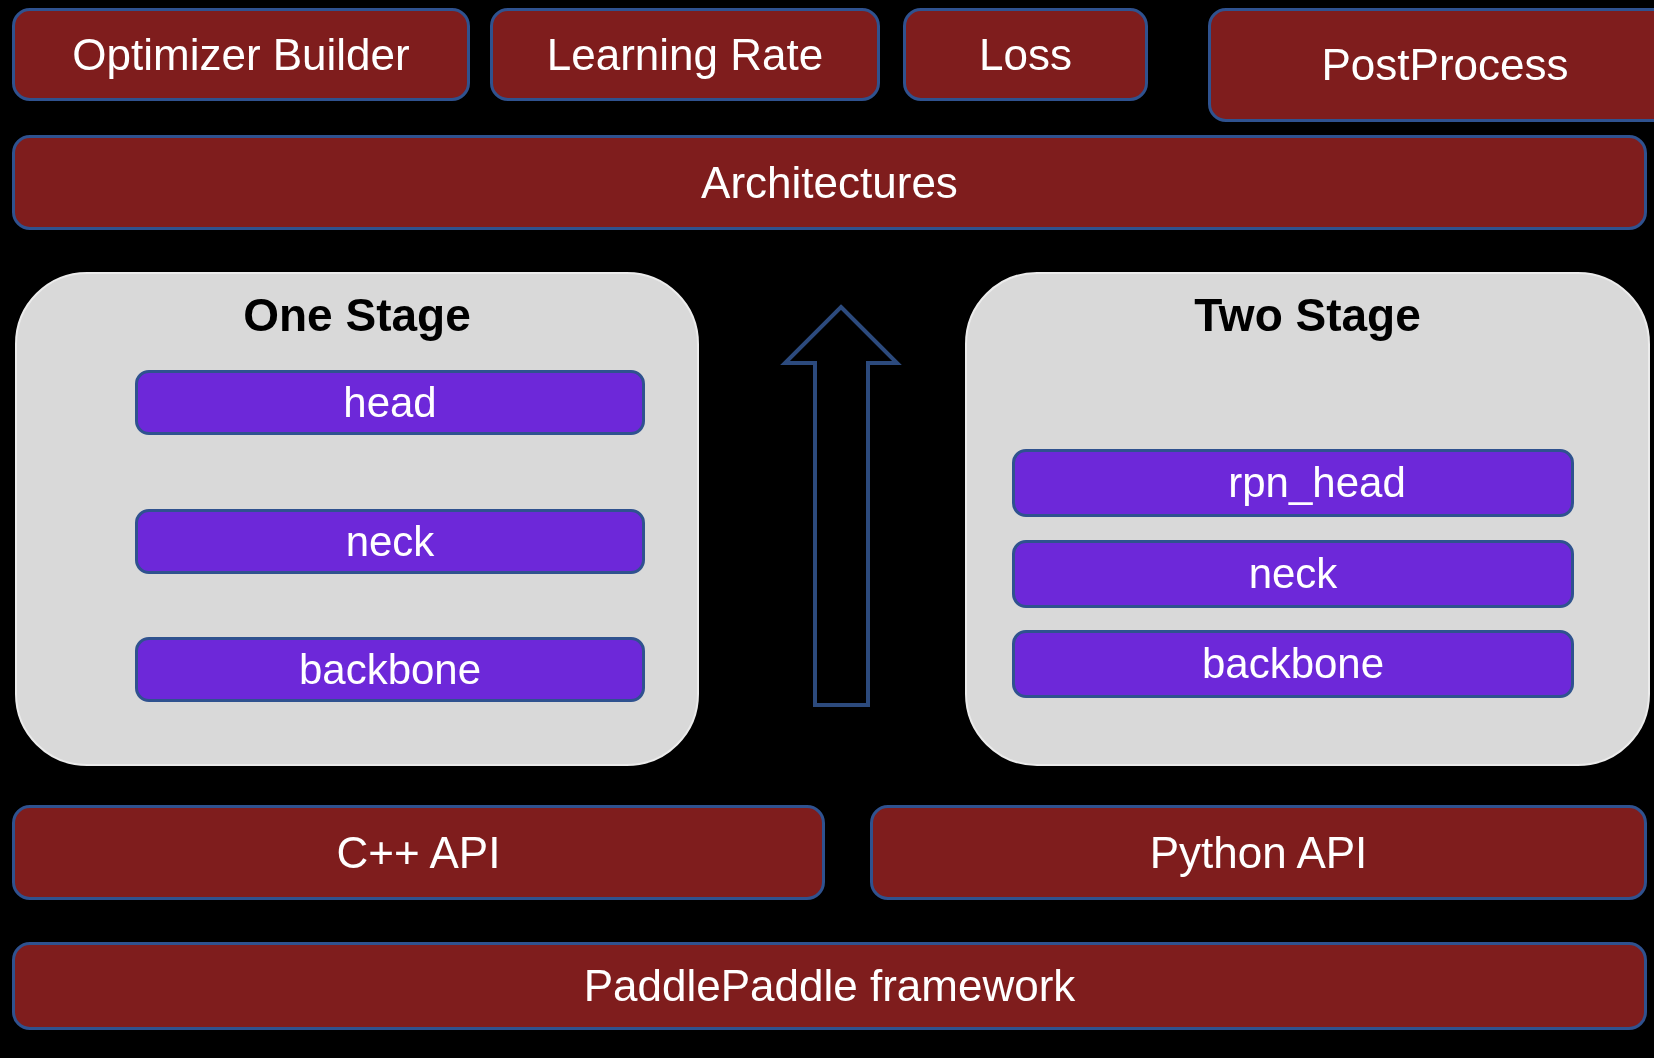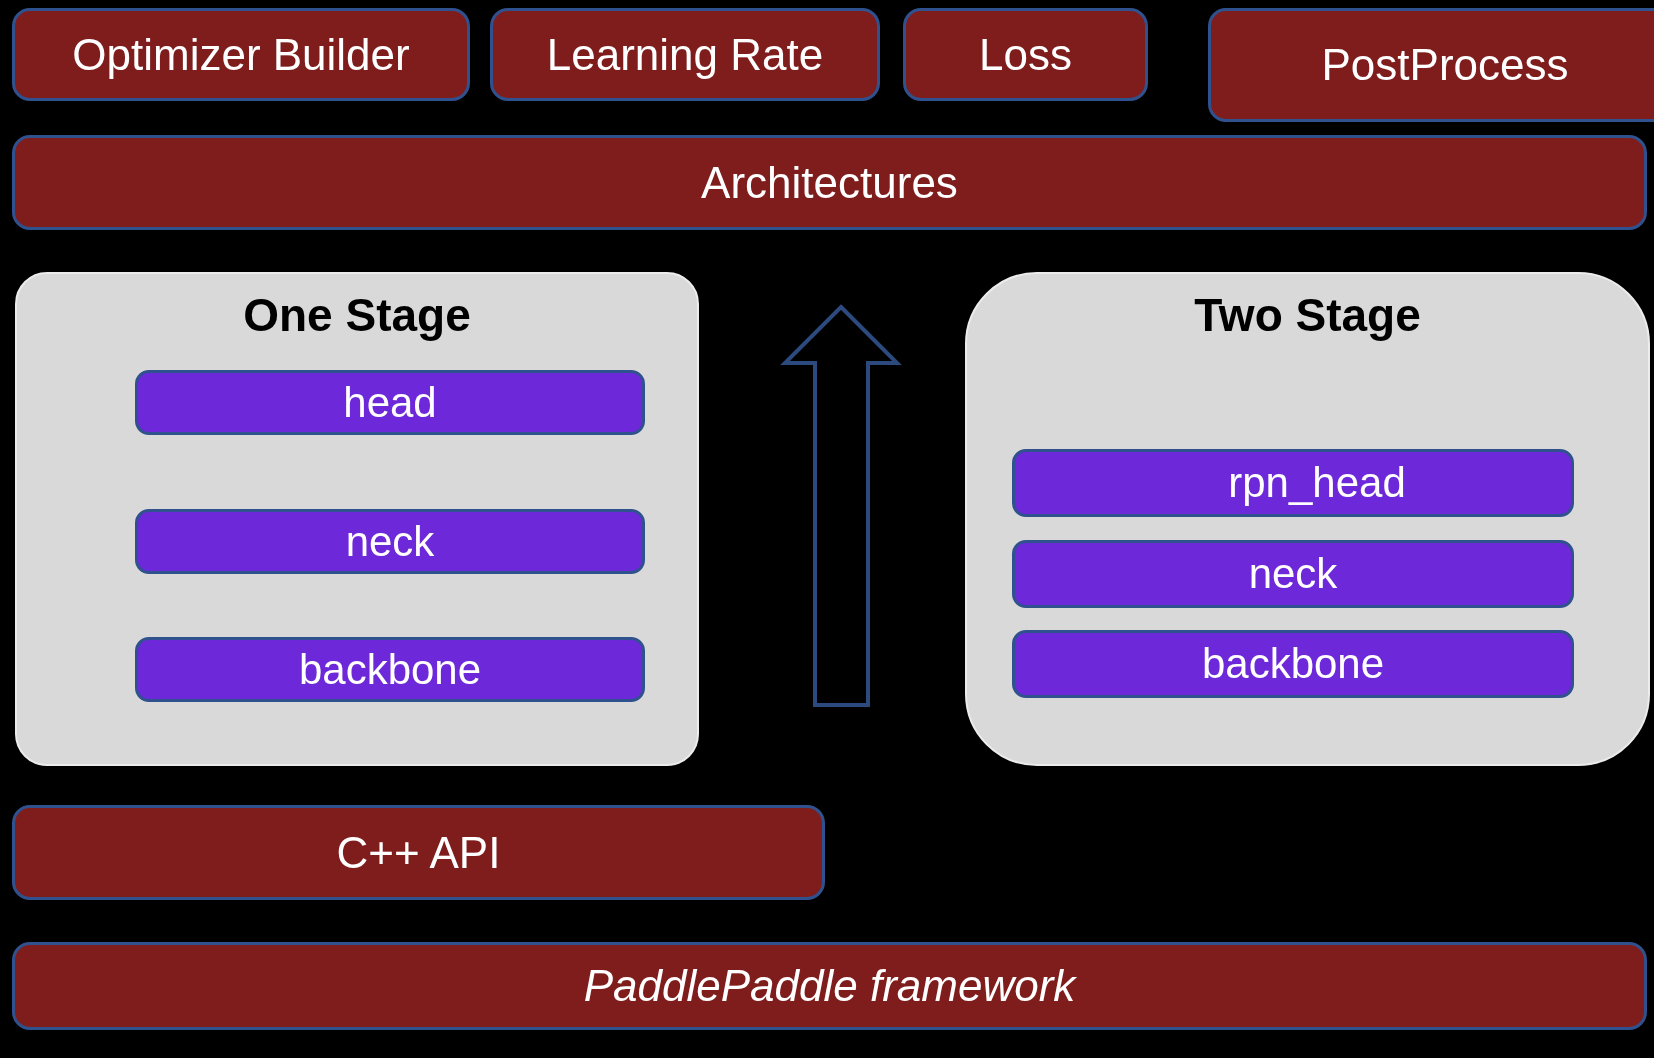--- a/index.html
+++ b/index.html
@@ -28,37 +28,37 @@
     white-space:nowrap;
   }
   
   #box-optimizer   { left:12px;  top:8px;  width:458px; height:93px; }
   #box-lr          { left:490px; top:8px;  width:390px; height:93px; }
   #box-loss        { left:903px; top:8px;  width:245px; height:93px; }
   #box-postprocess { left:1208px;top:8px;  width:474px; height:114px; }
   
   #box-arch        { left:12px;  top:135px; width:1635px; height:95px; }
   
-  #panel-one-stage { left:15px;  width:684px;border-radius:32px; }
+  #panel-one-stage { left:15px;  width:684px; }
   #panel-two-stage { left:965px; width:685px; }
   
   #os-head     { left:118px; top:96px;  width:510px; height:65px; }
   #os-neck     { left:118px; top:235px; width:510px; height:65px; }
   #os-backbone { left:118px; top:363px; width:510px; height:65px; }
   
   #ts-bbox     { left:45px;  top:85px;  width:562px; height:68px; }
   #ts-rpn      { left:45px;  top:175px; width:562px; height:68px;padding-left:48px; }
   #ts-neck     { left:45px;  top:266px; width:562px; height:68px; }
   #ts-backbone { left:45px;  top:356px; width:562px; height:68px; }
   
   #arrow { position:absolute; left:780px; top:303px; width:122px; height:406px; }
   
   #box-cpp       { left:12px;  top:805px; width:813px; height:95px; }
   #box-python    { left:870px; top:805px; width:777px; height:95px; }
-  #box-framework { left:12px;  top:942px; width:1635px; height:88px;font-style:italic; }
+  #box-framework { left:12px;  top:942px; width:1635px; height:88px; }
 </style>
 </head>
 <body>
 
 <div class="canvas">
 
   <div id="box-optimizer" class="bluebox">Optimizer Builder</div>
   <div id="box-lr" class="bluebox">Learning Rate</div>
   <div id="box-loss" class="bluebox">Loss</div>
   <div id="box-postprocess" class="bluebox">PostProcess</div>
@@ -77,16 +77,17 @@
   </svg>
 
   <div id="panel-two-stage" class="panel">
     <div class="panel-title">Two Stage</div>
     <div id="ts-rpn" class="layer">rpn_head</div>
     <div id="ts-neck" class="layer">neck</div>
     <div id="ts-backbone" class="layer">backbone</div>
   </div>
 
   <div id="box-cpp" class="bluebox">C++ API</div>
+  <div id="box-python" class="bluebox">Python API</div>
 
   <div id="box-framework" class="bluebox">PaddlePaddle framework</div>
 
 </div>
 
 </body></html>

